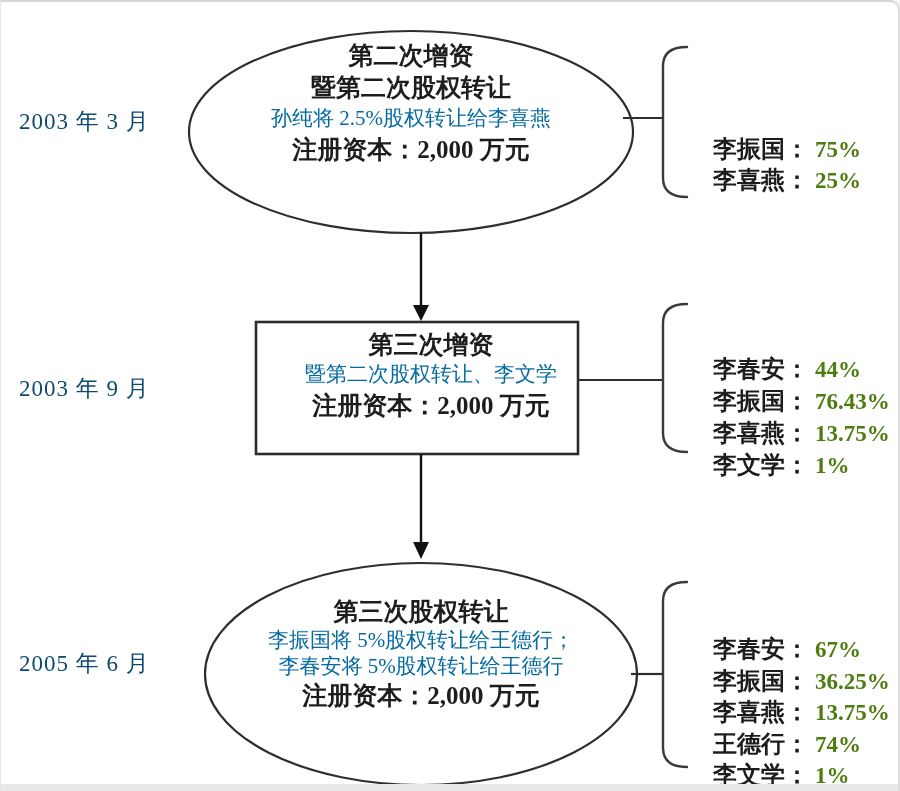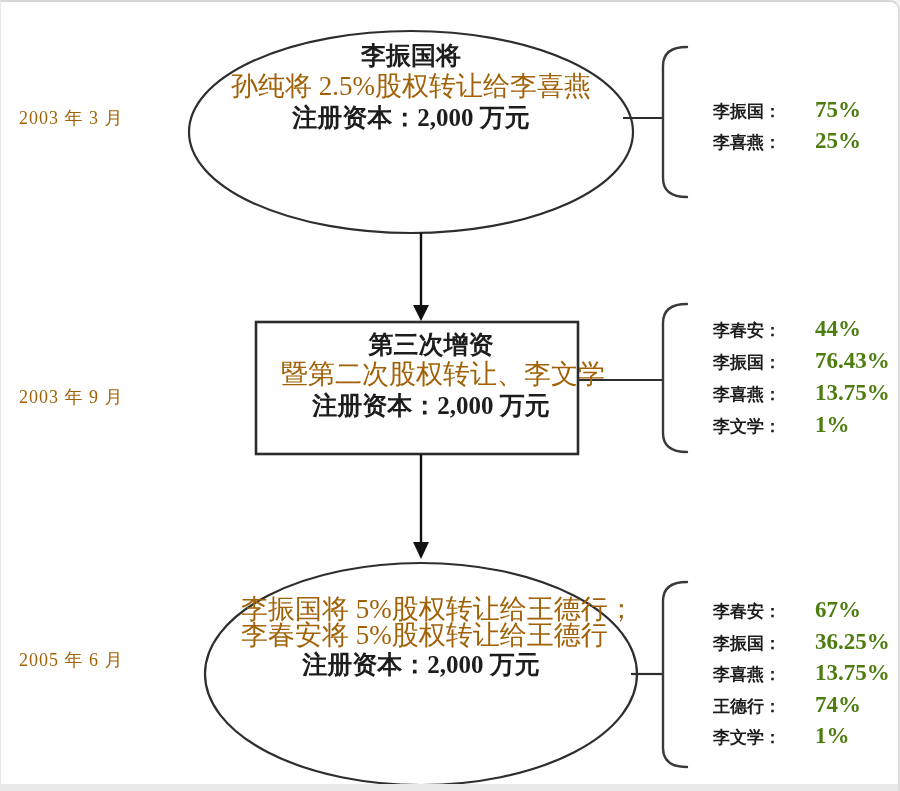--- a/index.html
+++ b/index.html
@@ -15,40 +15,40 @@
     border-top-right-radius:10px;
     box-sizing:border-box;
   }
   .bottom-strip{
     position:absolute;left:0;right:0;bottom:0;height:7px;
     background:#e9e9e9;
   }
   svg.layer{position:absolute;left:0;top:0;}
   .date{
     position:absolute;left:18px;width:160px;
-    font-size:18px;color:#a16207;letter-spacing:1px;
+    font-size:23px;color:#0c4a6e;letter-spacing:1px;
     white-space:nowrap;
   }
-  .d1{top:104px;} .d2{top:383px;} .d3{top:646px;}
+  .d1{top:104px;} .d2{top:371px;} .d3{top:646px;}
   .shape-text{position:absolute;text-align:center;}
   .st1{left:230px;top:38px;width:360px;}
   .st2{left:280px;top:327px;width:300px;}
   .st3{left:240px;top:594px;width:360px;}
   .t-title{font-size:25px;font-weight:700;color:#1d1d1d;line-height:32px;white-space:nowrap;}
   .st2 .t-title,.st3 .t-title{line-height:31px;}
-  .t-detail{font-size:27px;font-weight:400;color:#a16207;line-height:29px;white-space:nowrap;}
+  .t-detail{font-size:21px;font-weight:400;color:#0369a1;line-height:29px;white-space:nowrap;}
   .st3 .t-detail{line-height:26px;}
   .t-capital{font-size:25px;font-weight:700;color:#1d1d1d;line-height:33px;white-space:nowrap;}
   .holders{position:absolute;left:712px;}
   .h1{top:92px;} .h2{top:311px;} .h3{top:592px;}
   .h-row{display:flex;align-items:baseline;white-space:nowrap;}
   .h1 .h-row{height:31px;line-height:31px;}
   .h2 .h-row{height:32px;line-height:32px;}
   .h3 .h-row{height:31.5px;line-height:31.5px;}
-  .h-name{display:inline-block;width:102px;font-size:17px;font-weight:600;color:#1c1c1c;}
+  .h-name{display:inline-block;width:102px;font-size:24px;font-weight:600;color:#1c1c1c;margin-top:40px;}
   .h-pct{font-size:23px;font-weight:700;color:#4d7c0f;}
 </style>
 </head>
 <body>
 
 <div class="canvas">
 
   <svg class="layer" width="900" height="791" viewBox="0 0 900 791">
 
     <ellipse cx="410" cy="130" rx="222" ry="101" fill="#ffffff" stroke="#2e2e2e" stroke-width="2.2"></ellipse>
@@ -70,32 +70,34 @@
     <path d="M 686 45 Q 662 45 662 64 L 662 176 Q 662 195 686 195" fill="none" stroke="#3a3a3a" stroke-width="2.4" stroke-linecap="round"></path>
     <path d="M 686 302 Q 662 302 662 321 L 662 431 Q 662 450 686 450" fill="none" stroke="#3a3a3a" stroke-width="2.4" stroke-linecap="round"></path>
     <path d="M 686 580 Q 662 580 662 599 L 662 746 Q 662 765 686 765" fill="none" stroke="#3a3a3a" stroke-width="2.4" stroke-linecap="round"></path>
   </svg>
 
   <div class="date d1">2003 年 3 月</div>
   <div class="date d2">2003 年 9 月</div>
   <div class="date d3">2005 年 6 月</div>
 
   <div class="shape-text st1">
-    <div class="t-title">李振国将</div>
+    <div class="t-title">第二次增资</div>
+    <div class="t-title">暨第二次股权转让</div>
     <div class="t-detail">孙纯将 2.5%股权转让给李喜燕</div>
     <div class="t-capital">注册资本：2,000 万元</div>
   </div>
 
   <div class="shape-text st2">
     <div class="t-title">第三次增资</div>
     <div class="t-detail">暨第二次股权转让、李文学</div>
     <div class="t-capital">注册资本：2,000 万元</div>
   </div>
 
   <div class="shape-text st3">
+    <div class="t-title">第三次股权转让</div>
     <div class="t-detail">李振国将 5%股权转让给王德行；</div>
     <div class="t-detail">李春安将 5%股权转让给王德行</div>
     <div class="t-capital">注册资本：2,000 万元</div>
   </div>
 
   <div class="holders h1">
     <div class="h-row">
       <span class="h-name">李振国：</span>
       <span class="h-pct">75%</span>
     </div>

